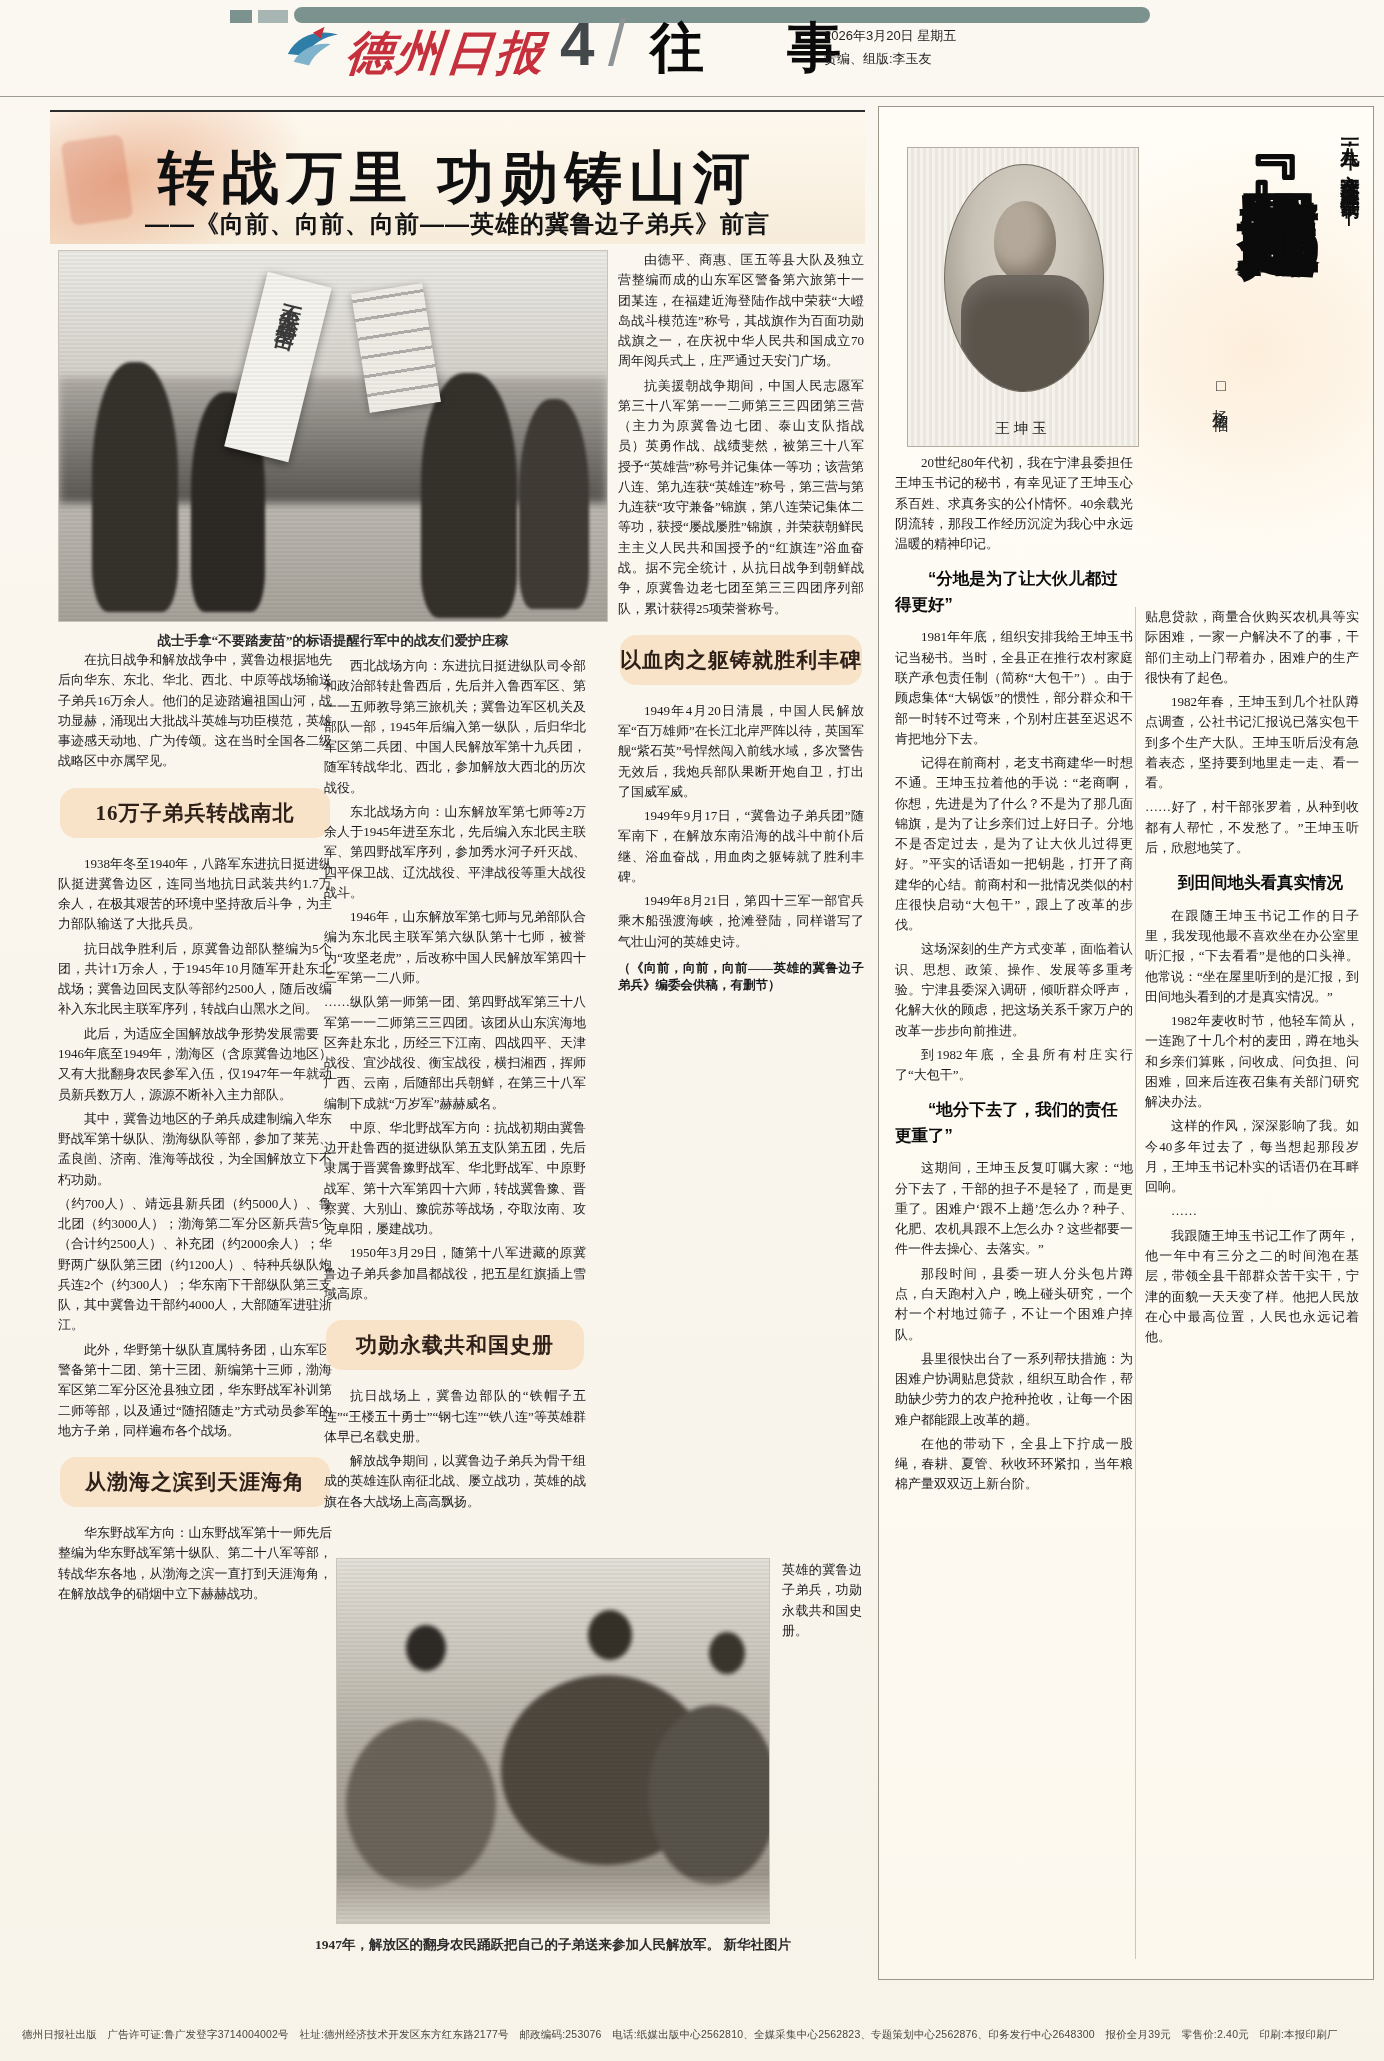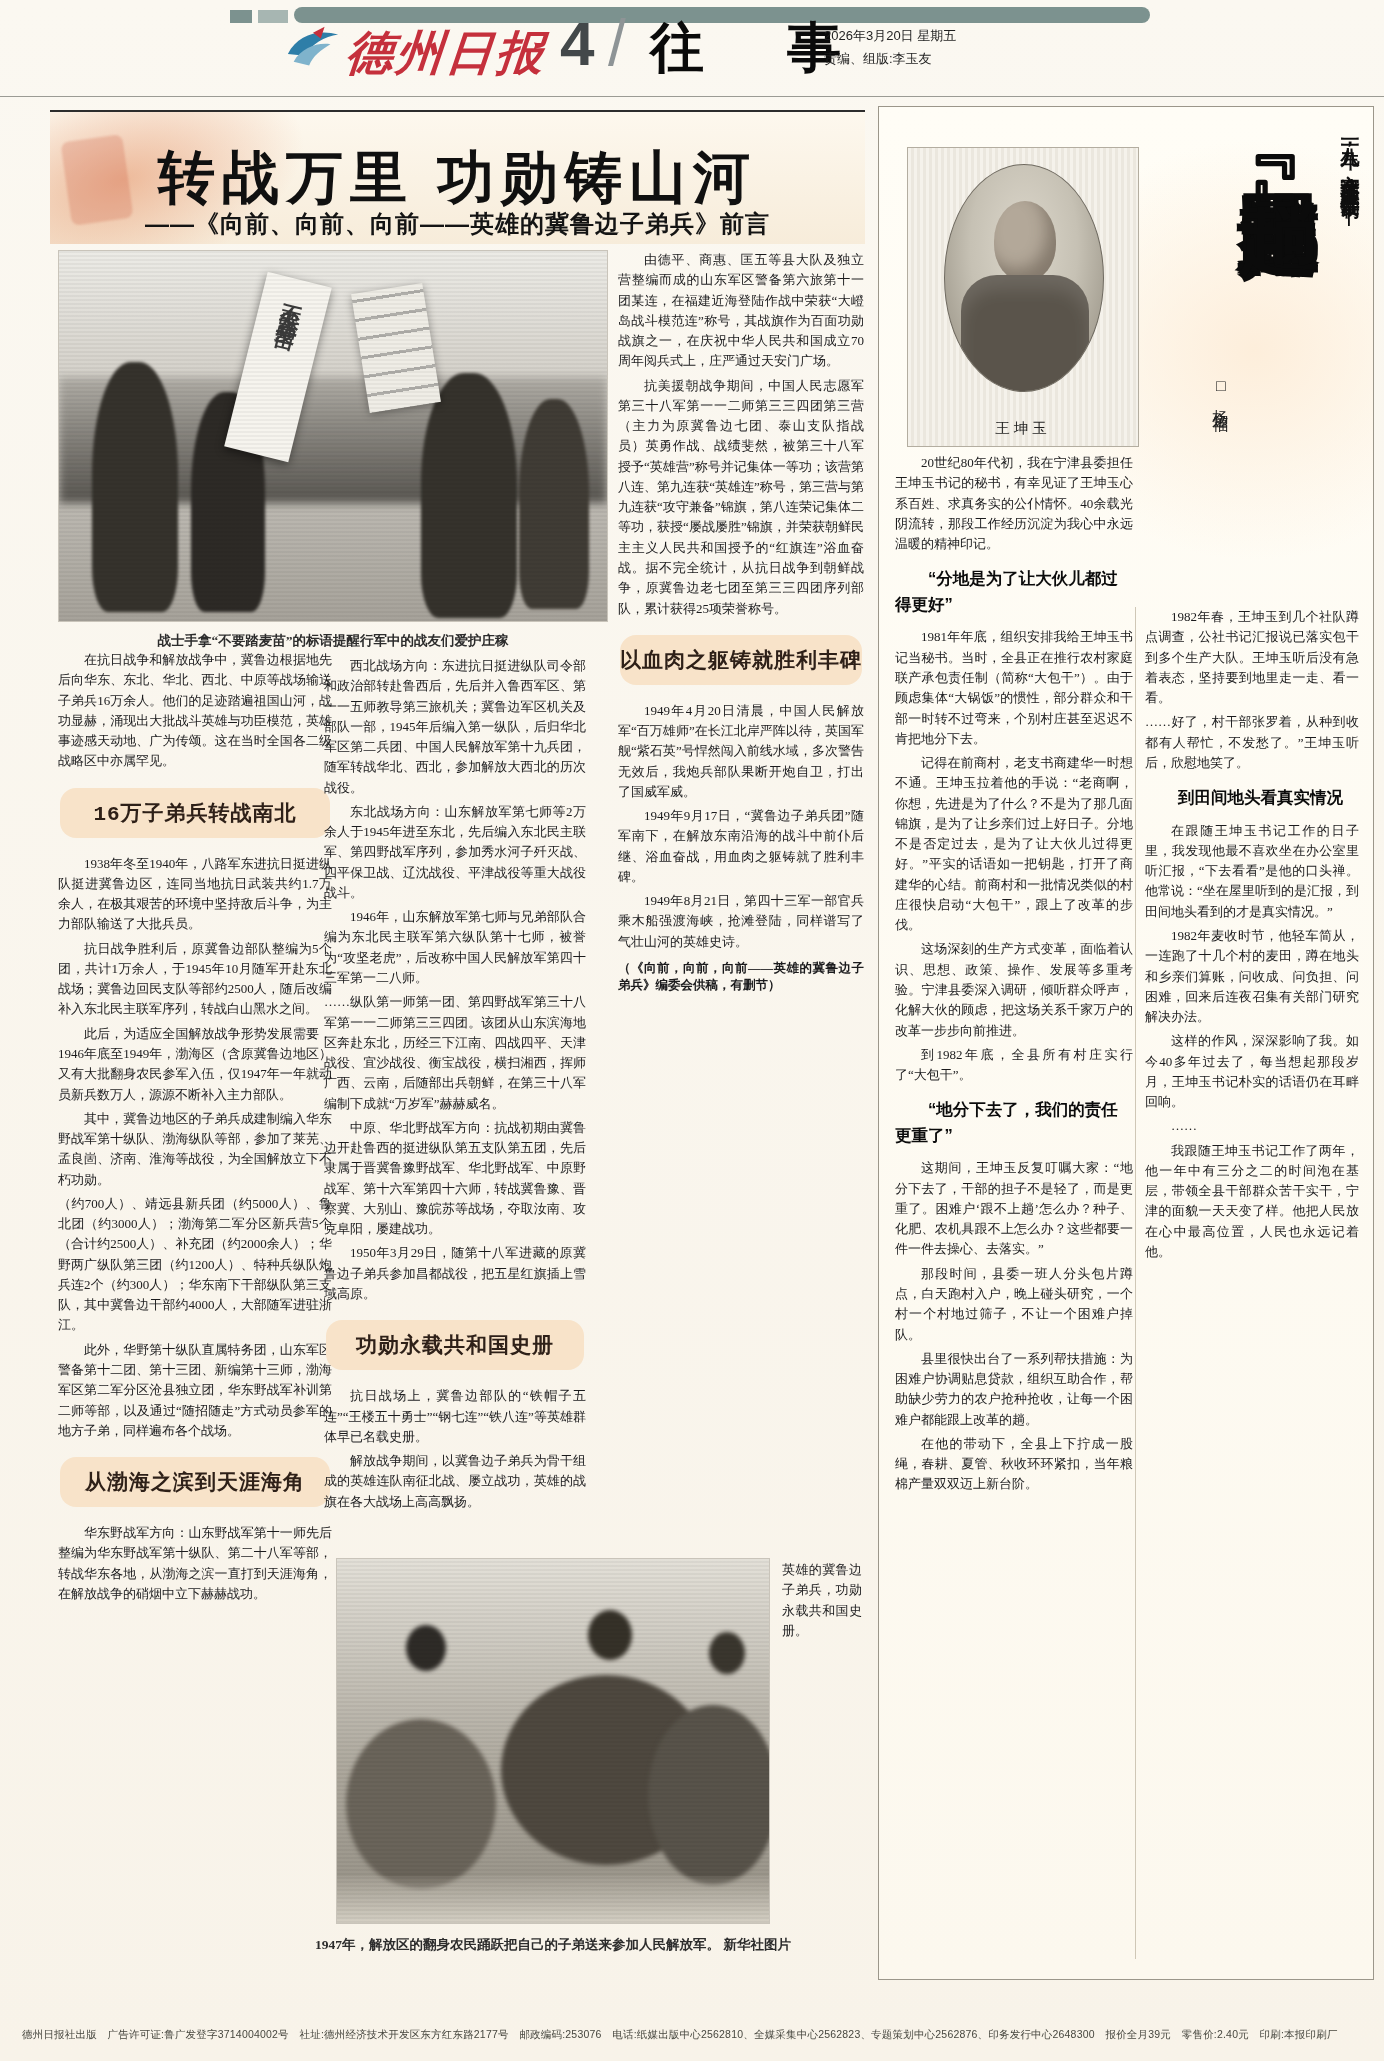--- a/index.html
+++ b/index.html
@@ -72,21 +72,21 @@
   
   .bt { position:absolute; overflow:hidden; }
   .bt p { font-size:13px; line-height:1.56; color:#1b1b1d; text-align:justify;
           font-family:"Liberation Serif",serif; margin-bottom:4px; }
   .indent { text-indent:2em; }
   .col1  { left:58px;  top:650px;  width:274px; height:1322px; }
   .col2  { left:324px; top:656px;  width:262px; height:896px; }
   .col3  { left:618px; top:250px;  width:246px; height:1300px; }
   .col3b { left:782px; top:1560px; width:80px;  height:404px; }
   .hbox { background:#f8e3c9; border-radius:16px; text-align:center; font-weight:bold; font-size:21px;
-          color:#2e2018; padding:11px 0; margin:16px 2px; font-family:Liberation Mono, monospace; letter-spacing:1px; }
+          color:#2e2018; padding:11px 0; margin:16px 2px; font-family:Liberation Serif, serif; letter-spacing:1px; }
   .srcnote { font-size:12.5px; color:#1b1b1d; font-family:"Liberation Serif",serif; text-align:justify; margin-top:8px; font-weight:bold; }
 
   
   .rbox { position:absolute; left:878px; top:106px; width:496px; height:1874px; border:1px solid #9b968a;
           background:radial-gradient(ellipse 330px 300px at 76% 13%, #fdeedb 0%, rgba(253,238,219,0) 70%),
                      linear-gradient(180deg,#fffdf6,#fcf8ee); }
   .portrait-card { position:absolute; left:28px; top:40px; width:232px; height:300px;
                    background:repeating-linear-gradient(90deg,#f5f2eb 0 3px,#ebe7de 3px 6px);
                    border:1px solid #b3ada0; }
   .oval { position:absolute; left:36px; top:16px; width:160px; height:228px; border-radius:50%;
@@ -235,20 +235,21 @@
       <div class="rsub">“地分下去了，我们的责任更重了”</div>
       <p class="indent">这期间，王坤玉反复叮嘱大家：“地分下去了，干部的担子不是轻了，而是更重了。困难户‘跟不上趟’怎么办？种子、化肥、农机具跟不上怎么办？这些都要一件一件去操心、去落实。”</p>
       <p class="indent">那段时间，县委一班人分头包片蹲点，白天跑村入户，晚上碰头研究，一个村一个村地过筛子，不让一个困难户掉队。</p>
       <p class="indent">县里很快出台了一系列帮扶措施：为困难户协调贴息贷款，组织互助合作，帮助缺少劳力的农户抢种抢收，让每一个困难户都能跟上改革的趟。</p>
       <p class="indent">在他的带动下，全县上下拧成一股绳，春耕、夏管、秋收环环紧扣，当年粮棉产量双双迈上新台阶。</p>
     </div>
 
     <div class="rvrule"></div>
 
     <div class="bt rcolR">
+      <p>贴息贷款，商量合伙购买农机具等实际困难，一家一户解决不了的事，干部们主动上门帮着办，困难户的生产很快有了起色。</p>
       <p class="indent">1982年春，王坤玉到几个社队蹲点调查，公社书记汇报说已落实包干到多个生产大队。王坤玉听后没有急着表态，坚持要到地里走一走、看一看。</p>
       <p>……好了，村干部张罗着，从种到收都有人帮忙，不发愁了。”王坤玉听后，欣慰地笑了。</p>
       <div class="rsub">到田间地头看真实情况</div>
       <p class="indent">在跟随王坤玉书记工作的日子里，我发现他最不喜欢坐在办公室里听汇报，“下去看看”是他的口头禅。他常说：“坐在屋里听到的是汇报，到田间地头看到的才是真实情况。”</p>
       <p class="indent">1982年麦收时节，他轻车简从，一连跑了十几个村的麦田，蹲在地头和乡亲们算账，问收成、问负担、问困难，回来后连夜召集有关部门研究解决办法。</p>
       <p class="indent">这样的作风，深深影响了我。如今40多年过去了，每当想起那段岁月，王坤玉书记朴实的话语仍在耳畔回响。</p>
       <p class="indent">……</p>
       <p class="indent">我跟随王坤玉书记工作了两年，他一年中有三分之二的时间泡在基层，带领全县干部群众苦干实干，宁津的面貌一天天变了样。他把人民放在心中最高位置，人民也永远记着他。</p>
     </div>
   </div>

